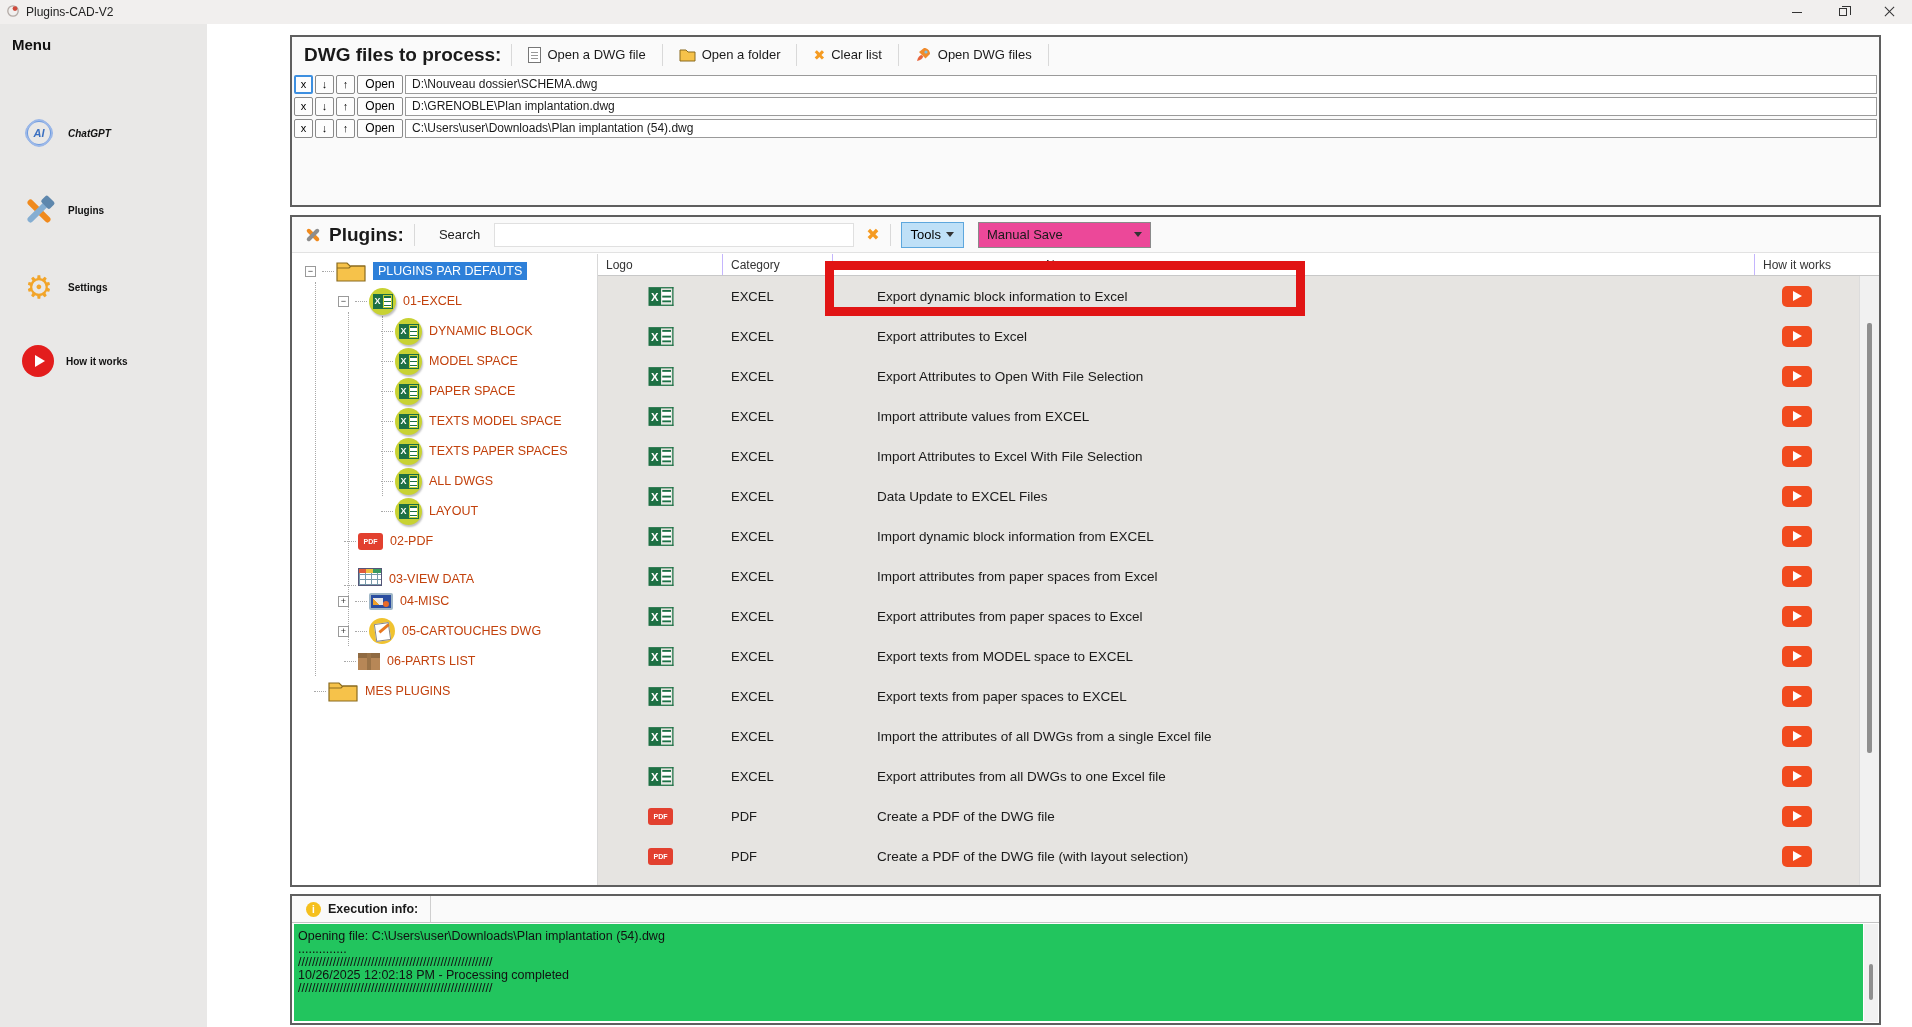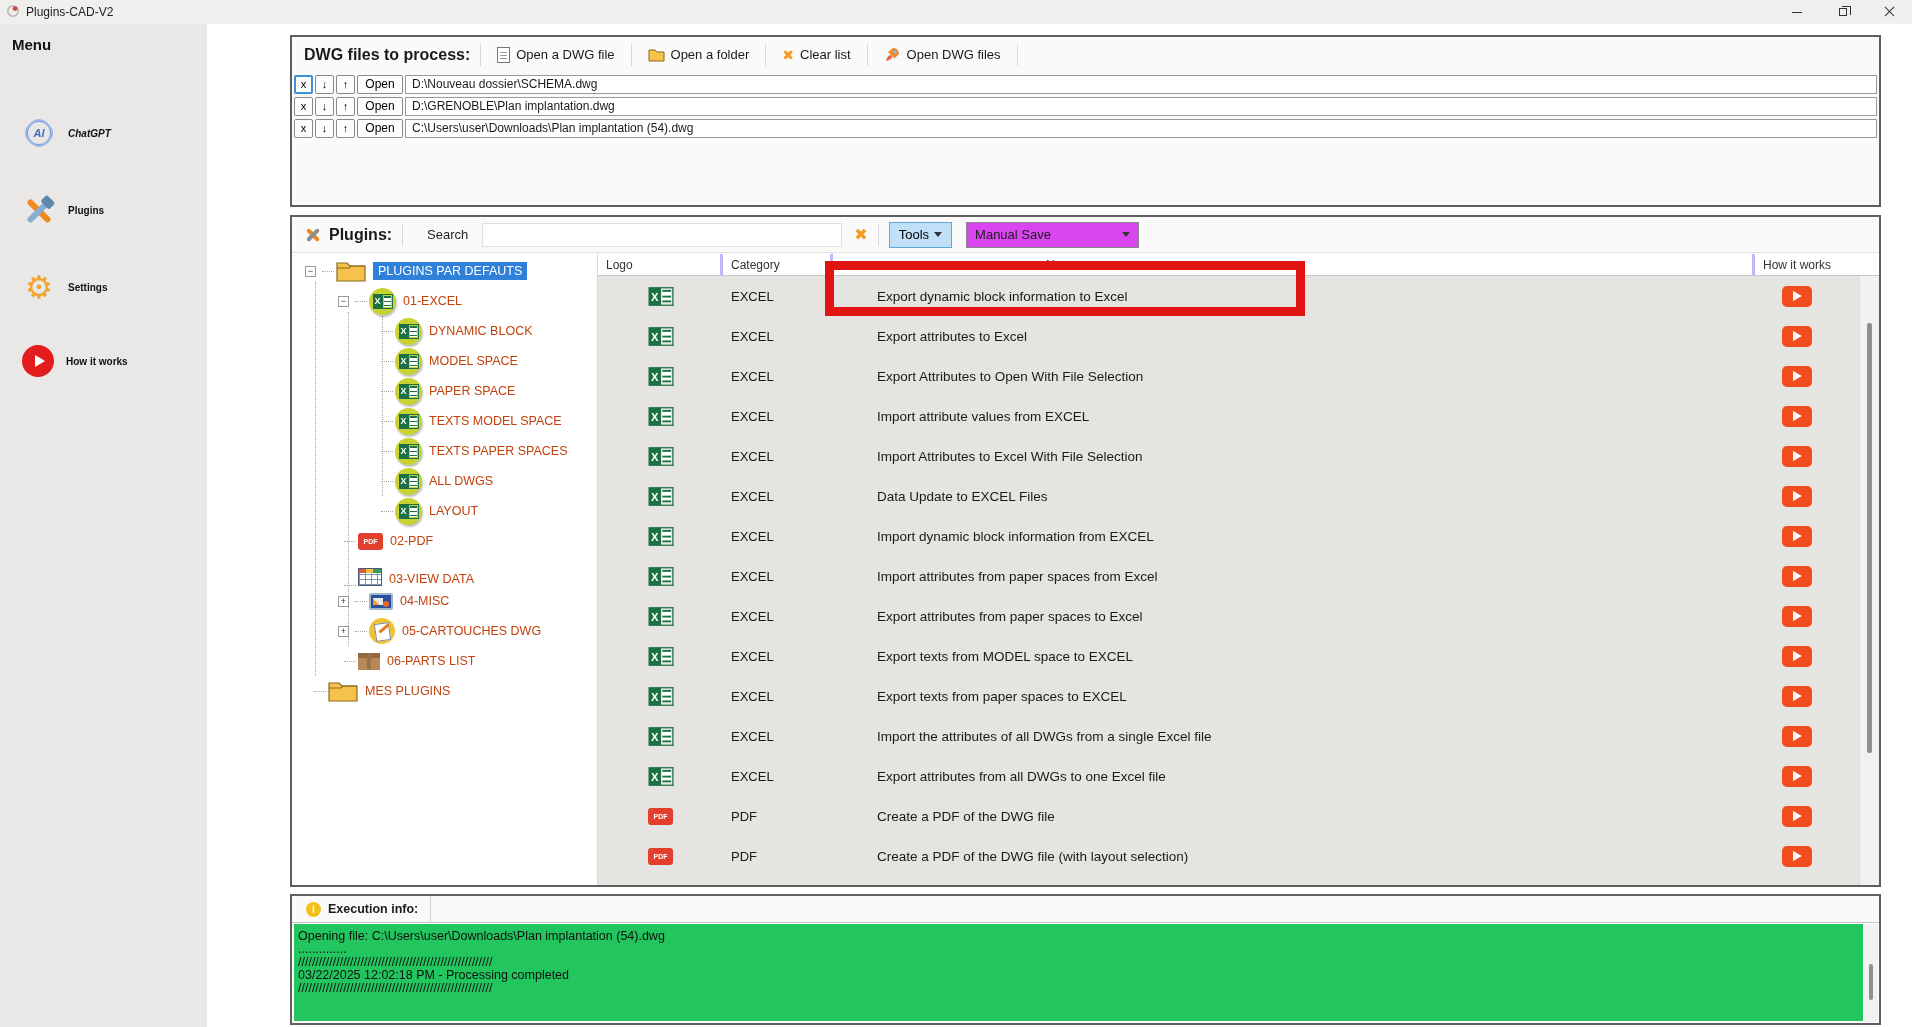--- a/index.html
+++ b/index.html
@@ -35,21 +35,21 @@
   .ic-tools .t2{position:absolute;left:2px;top:15px;width:30px;height:6px;border-radius:3px;background:#85aed2;transform:rotate(-45deg);}
   .ic-tools .t2::after{content:"";position:absolute;right:-2px;top:-3px;width:9px;height:12px;border-radius:2px;background:#5e87ad;}
   .ic-gear{width:34px;height:34px;flex:0 0 34px;font-size:31px;line-height:34px;color:#f2a52a;text-align:center;font-family:"DejaVu Sans",sans-serif;}
   .ic-yt{position:relative;width:32px;height:32px;flex:0 0 32px;background:#e31d1d;border-radius:50%;}
   .ic-yt::after{content:"";position:absolute;left:13px;top:10px;border-left:10px solid #fff;border-top:6px solid transparent;border-bottom:6px solid transparent;}
 
   
   .panel{position:absolute;border:2px solid #5f5f5f;background:#fafafa;}
   .toolbar{display:flex;align-items:center;height:35px;padding-left:12px;background:#fafafa;}
   .tb-sep{width:1px;height:22px;background:#d9d9d9;margin:0 10px;}
-  .tb-label{font-size:16px;font-weight:bold;white-space:nowrap;}
+  .tb-label{font-size:19px;font-weight:bold;white-space:nowrap;}
   .tb-btn{display:flex;align-items:center;gap:6px;border:none;background:transparent;font-size:13px;
     font-family:inherit;color:#1a1a1a;padding:4px 6px;cursor:pointer;white-space:nowrap;}
 
   
   .ic-doc{position:relative;width:13px;height:16px;background:#fff;border:1px solid #777;}
   .ic-doc i{position:absolute;left:2px;right:2px;height:1px;background:#999;}
   .ic-doc i:nth-child(1){top:4px;} .ic-doc i:nth-child(2){top:7px;} .ic-doc i:nth-child(3){top:10px;}
   .ic-folder svg{display:block;}
   .ic-clearx{color:#f59b22;font-size:14px;font-weight:bold;font-family:"DejaVu Sans",sans-serif;}
   .ic-info{width:15px;height:15px;border-radius:50%;background:#f5c01e;color:#fff;font-size:10px;font-weight:bold;
@@ -71,21 +71,21 @@
   #plugins-panel .toolbar{border-bottom:1px solid #e2e2e2;height:36px;}
   .ic-tools-sm{position:relative;width:18px;height:18px;flex:0 0 18px;}
   .ic-tools-sm .t1{position:absolute;left:1px;top:7px;width:16px;height:4px;border-radius:2px;background:#f08a1d;transform:rotate(45deg);}
   .ic-tools-sm .t2{position:absolute;left:1px;top:7px;width:16px;height:4px;border-radius:2px;background:#8d8d8d;transform:rotate(-45deg);}
   .search-label{font-size:13px;color:#222;margin:0 14px 0 14px;}
   .search-input{width:360px;height:24px;border:1px solid #e0e0e0;background:#fff;font-family:inherit;font-size:13px;padding:0 6px;outline:none;}
   .tools-btn{display:flex;align-items:center;gap:5px;height:26px;padding:0 9px;background:#bfe0f7;border:1px solid #5ea7dd;
     font-size:13px;font-family:inherit;cursor:pointer;}
   .caret{width:0;height:0;border-left:4px solid transparent;border-right:4px solid transparent;border-top:5px solid #333;}
   .combo{display:flex;align-items:center;justify-content:space-between;width:173px;height:26px;border:1px solid #8a8a8a;
-    background:#d946ef;font-size:13px;padding:0 8px;margin-left:14px;cursor:pointer;}
+    background:#ec4899;font-size:13px;padding:0 8px;margin-left:14px;cursor:pointer;}
 
   
   .tree{position:absolute;left:0;top:37px;bottom:0;width:305px;background:#fff;overflow:hidden;}
   .tree-row{position:absolute;height:30px;display:flex;align-items:center;cursor:pointer;}
   .expander{width:11px;height:11px;border:1px solid #9a9a9a;background:#fff;font-size:9px;line-height:9px;
     display:flex;align-items:center;justify-content:center;color:#333;margin-right:6px;flex:0 0 11px;}
   .tree-label{font-size:12.5px;color:#c2410c;margin-left:7px;white-space:nowrap;}
   .tree-label.selected{background:#2e80d9;color:#fff;padding:2px 5px;}
   .dotline{position:absolute;border-left:1px dotted #a8a8a8;width:0;}
   .stub{border-top:1px dotted #a8a8a8;width:12px;margin-right:2px;flex:0 0 12px;}
@@ -109,21 +109,21 @@
   .ic-misc::after{content:"";position:absolute;right:2px;bottom:1px;width:6px;height:6px;border-radius:50%;background:#e86a28;}
   .ic-cart{position:relative;width:26px;height:26px;border-radius:50%;background:#f0c330;overflow:hidden;flex:0 0 26px;}
   .ic-cart::before{content:"";position:absolute;left:6px;top:5px;width:13px;height:16px;background:#fff;border:1px solid #888;transform:rotate(-8deg);}
   .ic-cart::after{content:"";position:absolute;left:9px;top:9px;width:12px;height:3px;background:#e87820;transform:rotate(-40deg);}
   .ic-box{position:relative;width:22px;height:17px;background:#b78757;border-top:5px solid #8f6a42;}
   .ic-box::after{content:"";position:absolute;left:9px;top:-5px;width:4px;height:17px;background:#9a7348;}
 
   
   .ptable{position:absolute;left:305px;top:37px;right:0;bottom:0;background:#e6e4e1;border-left:1px solid #d8d8d8;overflow:hidden;}
   .thead{display:flex;height:22px;background:#fff;border-bottom:1px solid #c8c8c8;font-size:12px;color:#333;align-items:center;}
-  .th{border-right:3px solid #c4b5fd;height:100%;display:flex;align-items:center;padding-left:8px;}
+  .th{border-right:1px solid #c4b5fd;height:100%;display:flex;align-items:center;padding-left:8px;}
   .th-logo{width:125px;} .th-cat{width:110px;} .th-name{flex:1;padding-left:213px;} .th-how{width:124px;border-right:none;}
   .tbody{position:absolute;left:0;top:22px;right:20px;bottom:0;overflow:hidden;}
   .trow{display:flex;align-items:center;height:40px;cursor:default;}
   .c-logo{width:125px;display:flex;justify-content:center;}
   .c-cat{width:110px;font-size:13px;padding-left:8px;}
   .c-name{flex:1;font-size:13.5px;padding-left:44px;white-space:nowrap;overflow:hidden;}
   .c-how{width:124px;display:flex;justify-content:center;}
   .ic-excel-lg{transform:scale(1.25);transform-origin:center;}
   .ic-play{position:relative;width:30px;height:21px;background:#f14b1e;border-radius:5px;cursor:pointer;border:none;}
   .ic-play::after{content:"";position:absolute;left:11px;top:5px;border-left:9px solid #fff;border-top:5.5px solid transparent;border-bottom:5.5px solid transparent;}
@@ -646,21 +646,21 @@
     <div class="exec-head">
       <div class="exec-tab">
         <span class="ic-info">i</span>
         <span class="tb-label">Execution info:</span>
       </div>
     </div>
     <div class="exec-log" id="exec-log">
         <div class="log-line">Opening file: C:\Users\user\Downloads\Plan implantation (54).dwg</div>
         <div class="log-line">..............</div>
         <div class="log-line">////////////////////////////////////////////////////////</div>
-        <div class="log-line">03/22/2025 12:02:18 PM - Processing completed</div>
+        <div class="log-line">10/26/2025 12:02:18 PM - Processing completed</div>
         <div class="log-line">////////////////////////////////////////////////////////</div>
       </div>
     <div class="exec-scroll">
       <div class="vthumb" style="top:40px;height:36px;"></div>
     </div>
   </div>
 
 </div>
 
 </body></html>

